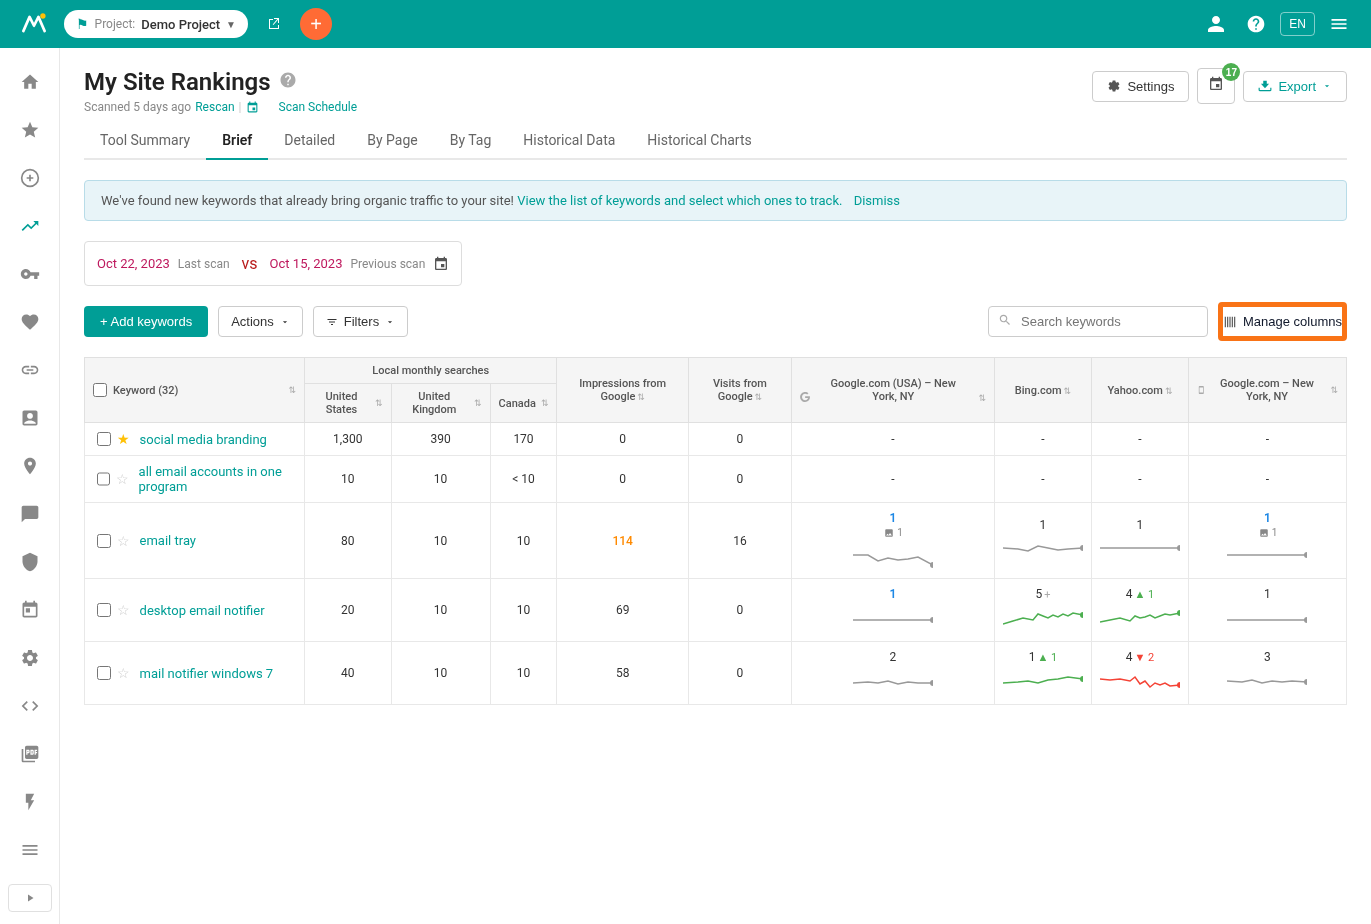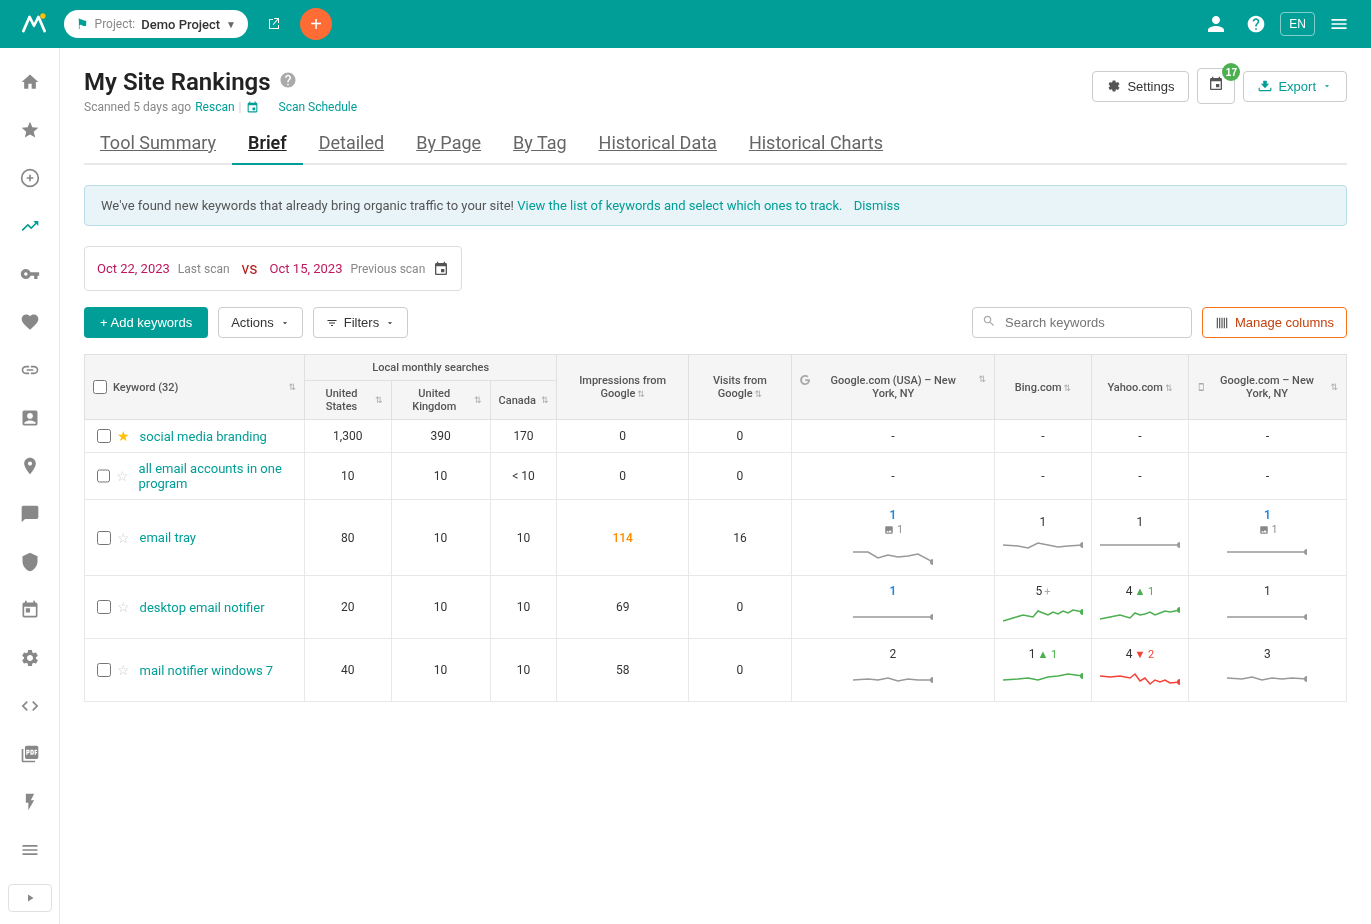--- a/index.html
+++ b/index.html
@@ -234,26 +234,25 @@
     
     .tabs {
       display: flex;
       gap: 0;
       border-bottom: 2px solid #e8e8e8;
       margin-bottom: 20px;
     }
     .tab {
       padding: 10px 16px;
       cursor: pointer;
-      font-size: 18px;
+      font-size: 14px;
       color: #666;
       border-bottom: 2px solid transparent;
       margin-bottom: -2px;
       white-space: nowrap;
-      text-decoration: underline;
     }
     .tab.active {
       color: #222;
       font-weight: 600;
       border-bottom: 2px solid #009e96;
     }
 
     
     .alert-banner {
       background: #e8f4f8;
@@ -342,26 +341,26 @@
       outline: none;
     }
     .search-icon-inside {
       position: absolute;
       left: 10px;
       color: #aaa;
       font-size: 14px;
     }
     .manage-cols-btn {
       background: white;
-      border: 1px solid #f97316;
-      border-radius: 4px;
-      padding: 7px 12px;
+      border: 5px solid #f97316;
+      border-radius: 4px;
+      padding: 7px 0;
       cursor: pointer;
       font-size: 13px;
-      color: #c2410c;
+      color: #0f172a;
       display: flex;
       align-items: center;
       gap: 6px;
     }
 
     
     .keywords-table {
       width: 100%;
       border-collapse: collapse;
       font-size: 12px;
@@ -689,21 +688,21 @@
             </div>
           </th>
           <th colspan="3" class="col-group-header">Local monthly searches</th>
           <th rowspan="2">
             <div><span>Impressions from Google</span><span class="sort-icon">⇅</span></div>
           </th>
           <th rowspan="2">
             <div><span>Visits from Google</span><span class="sort-icon">⇅</span></div>
           </th>
           <th rowspan="2">
-            <div style="display:flex;align-items:flex-start;justify-content:center;gap:12px;">
+            <div style="display:flex;align-items:flex-end;justify-content:center;gap:12px;">
               <svg width="12" height="12" viewBox="0 0 24 24">
                   <path d="M12.24 10.285V14.4h6.806c-.275 1.765-2.056 5.174-6.806 5.174-4.095 0-7.439-3.389-7.439-7.574s3.345-7.574 7.439-7.574c2.33 0 3.891.989 4.785 1.849l3.254-3.137C18.189 1.186 15.479 0 12.24 0c-6.635 0-12 5.365-12 12s5.365 12 12 12c6.926 0 11.52-4.869 11.52-11.726 0-.788-.085-1.39-.189-1.989H12.24z" fill="#aaa"></path>
                 </svg>
               <span>Google.com (USA) – New York, NY</span>
               <span class="sort-icon">⇅</span>
             </div>
           </th>
           <th rowspan="2">
             <div><span>Bing.com</span><span class="sort-icon">⇅</span></div>
           </th>

